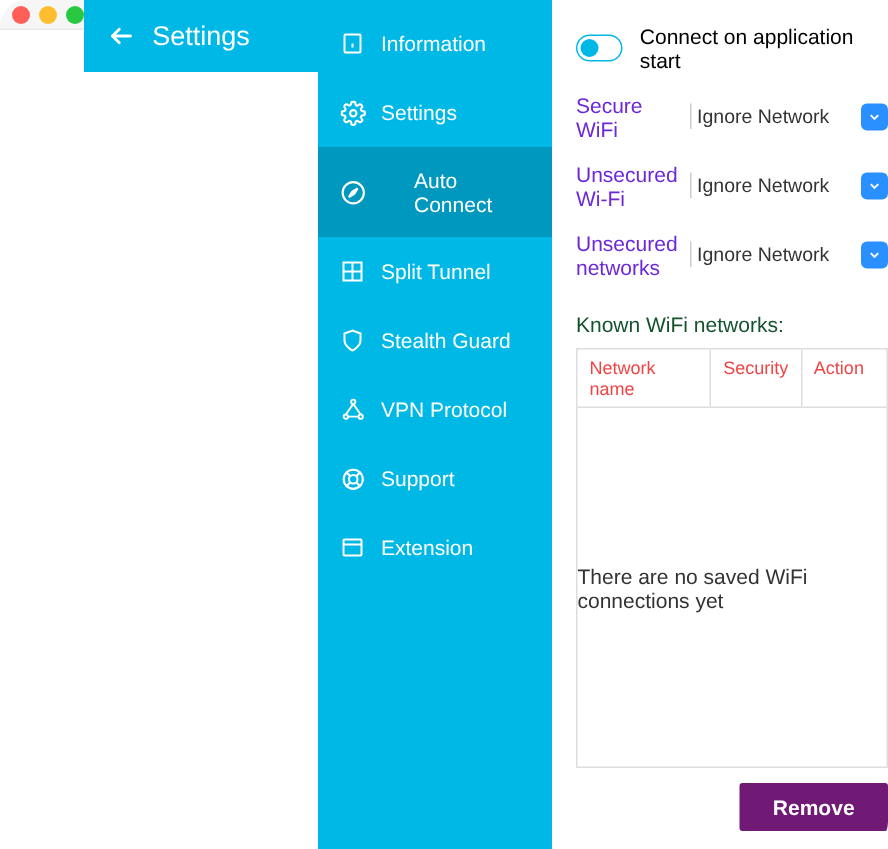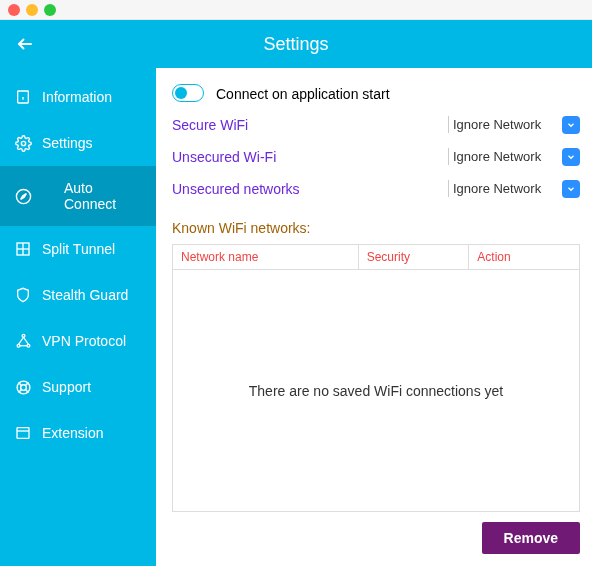--- a/index.html
+++ b/index.html
@@ -1,39 +1,39 @@
 <!DOCTYPE html>
 <html><head>
 <meta charset="utf-8">
 <style>
   * { box-sizing: border-box; margin: 0; padding: 0; }
   body { font-family: -apple-system, "Helvetica Neue", Arial, sans-serif; font-size: 14px; background: #fff; }
-  .window { width: 592px; height: 566px; display: flex; flex-direction: column; overflow: hidden; }
+  .window { width: 592px; height: 566px; display: flex; flex-direction: row; overflow: hidden; border-radius: 18px; }
   .titlebar { height: 20px; background: #f6f6f6; border-bottom: 1px solid #e8e8e8; display: flex; align-items: center; padding-left: 8px; gap: 6px; }
   .tl { width: 12px; height: 12px; border-radius: 50%; }
   .tl.red { background: #ff5f57; }
   .tl.yellow { background: #ffbd2e; }
   .tl.green { background: #28c940; }
   .body { flex: 1; display: flex; }
   .sidebar { width: 156px; background: #00b8e6; color: #fff; display: flex; flex-direction: column; }
   .toprow { display: flex; }
   .nav { display: flex; flex-direction: column; padding-top: 6px; }
   .nav-item { display: flex; align-items: center; gap: 10px; padding: 14px 14px; cursor: pointer; color: #fff; font-size: 14px; }
   .nav-item.active { background: #0098bf; gap: 32px; }
   .nav-item .ic { width: 18px; height: 18px; flex-shrink: 0; display: flex; align-items: center; justify-content: center; }
   .main { flex: 1; background: #fff; padding: 16px 12px 12px 16px; display: flex; flex-direction: column; }
-  .toggle-row { display: flex; align-items: flex-end; gap: 12px; margin-bottom: 14px; }
+  .toggle-row { display: flex; align-items: center; gap: 12px; margin-bottom: 14px; }
   .toggle { width: 32px; height: 18px; border: 1.5px solid #00b8e6; border-radius: 10px; position: relative; cursor: pointer; }
   .toggle .knob { width: 12px; height: 12px; background: #00b8e6; border-radius: 50%; position: absolute; top: 1.5px; left: 2px; }
   .opt-row { display: flex; align-items: center; margin-bottom: 14px; gap: 8px; }
   .opt-label { flex: 1; color: #6d28d9; font-size: 14px; }
   .select { display: flex; align-items: flex-start; gap: 6px; }
   .select-val { width: 108px; border-left: 1px solid #ccc; padding: 1px 4px; font-size: 13px; color: #333; }
   .select-btn { width: 18px; height: 18px; background: #2b90ff; border-radius: 4px; display: flex; align-items: center; justify-content: center; color: #fff; cursor: pointer; }
-  .known-label { font-size: 14px; color: #a16207; margin-top: 8px; margin-bottom: 8px; }
+  .known-label { font-size: 14px; color: #14532d; margin-top: 8px; margin-bottom: 8px; }
   .table { border: 1px solid #ddd; flex: 1; display: flex; flex-direction: column; }
   .thead { display: flex; border-bottom: 1px solid #ddd; font-size: 12px; color: #ef4444; }
   .th { padding: 5px 8px; border-right: 1px solid #ddd; }
   .th:last-child { border-right: none; }
   .th.c1 { flex: 1.8; }
   .th.c2 { flex: 1; }
   .th.c3 { flex: 1; }
   .tbody { flex: 1; display: flex; align-items: center; justify-content: center; color: #333; font-size: 14px; }
   .footer { display: flex; justify-content: flex-end; margin-top: 10px; }
   .remove-btn { background: #701a75; color: #fff; font-weight: 600; font-size: 14px; padding: 8px 22px; border: none; border-radius: 2px; cursor: not-allowed; }

